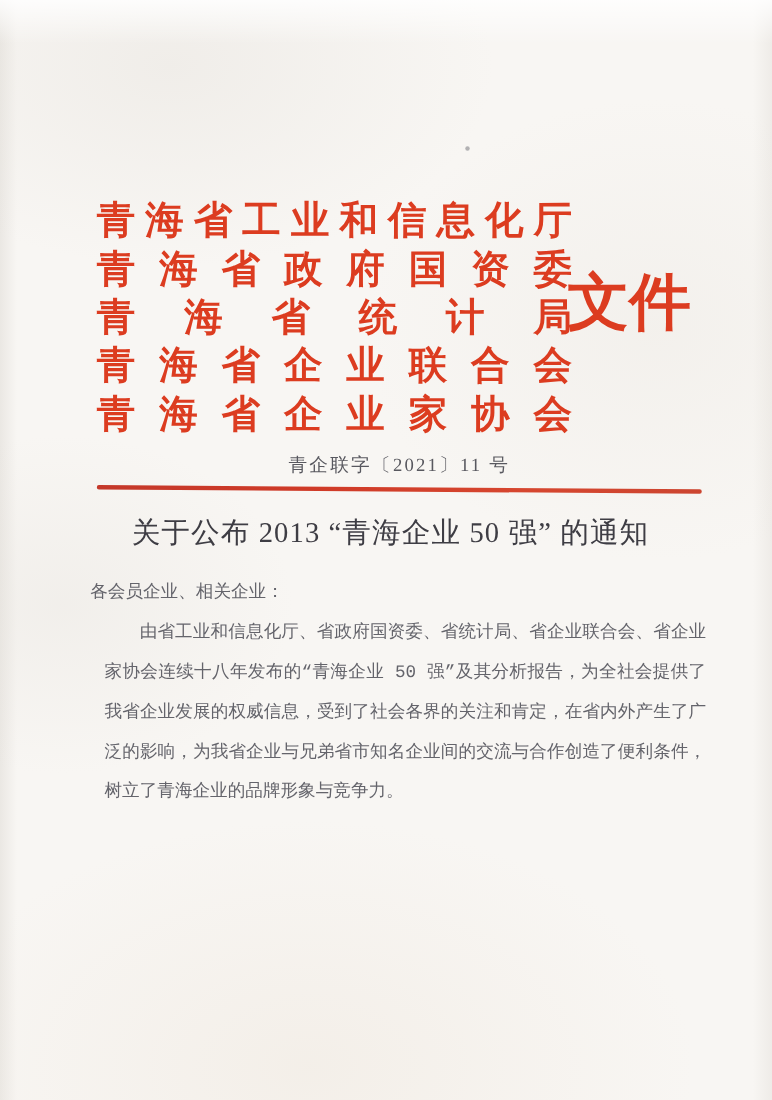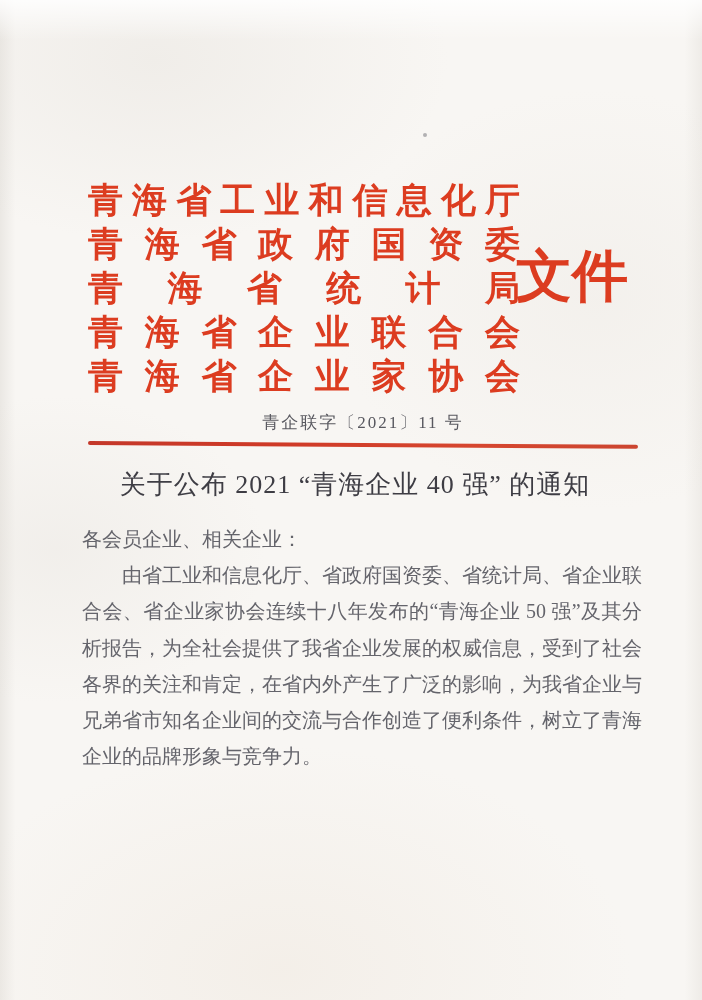--- a/index.html
+++ b/index.html
@@ -66,26 +66,27 @@
     position:absolute;left:56px;top:467px;width:598px;
     margin:0;
     text-align:center;
     font-size:26px;line-height:36px;font-weight:500;
     letter-spacing:1px;
     color:var(--title-ink);
   }
   
   .body-block{
     position:absolute;left:82px;top:521px;width:560px;
-    font-size:20px;line-height:36.2px;
+    font-size:16px;line-height:36.2px;
     color:var(--body-ink);
     text-align:justify;
+    font-family:Liberation Mono, monospace;
   }
   .body-block p{margin:0;}
-  .body-block p.para{text-indent:2em;}
+  .body-block p.para{text-indent:2em;margin-left:13px;}
   
   .speck{
     position:absolute;left:423px;top:133px;width:4px;height:4px;
     border-radius:50%;
     background:rgba(120,120,125,0.55);
   }
 </style>
 </head>
 <body>
 
@@ -143,21 +144,21 @@
         <span>会</span>
       </div>
     </div>
 
   <div class="doc-type">文件</div>
 
   <div class="doc-number">青企联字〔2021〕11 号</div>
 
   <div class="red-rule"></div>
 
-  <h1 class="doc-title">关于公布 2021 “青海企业 40 强” 的通知</h1>
+  <h1 class="doc-title">关于公布 2013 “青海企业 50 强” 的通知</h1>
 
   <div class="body-block">
     <p class="salutation">各会员企业、相关企业：</p>
     <p class="para">由省工业和信息化厅、省政府国资委、省统计局、省企业联合会、省企业家协会连续十八年发布的“青海企业 50 强”及其分析报告，为全社会提供了我省企业发展的权威信息，受到了社会各界的关注和肯定，在省内外产生了广泛的影响，为我省企业与兄弟省市知名企业间的交流与合作创造了便利条件，树立了青海企业的品牌形象与竞争力。</p>
   </div>
 
   <div class="speck"></div>
 
 </div>
 

